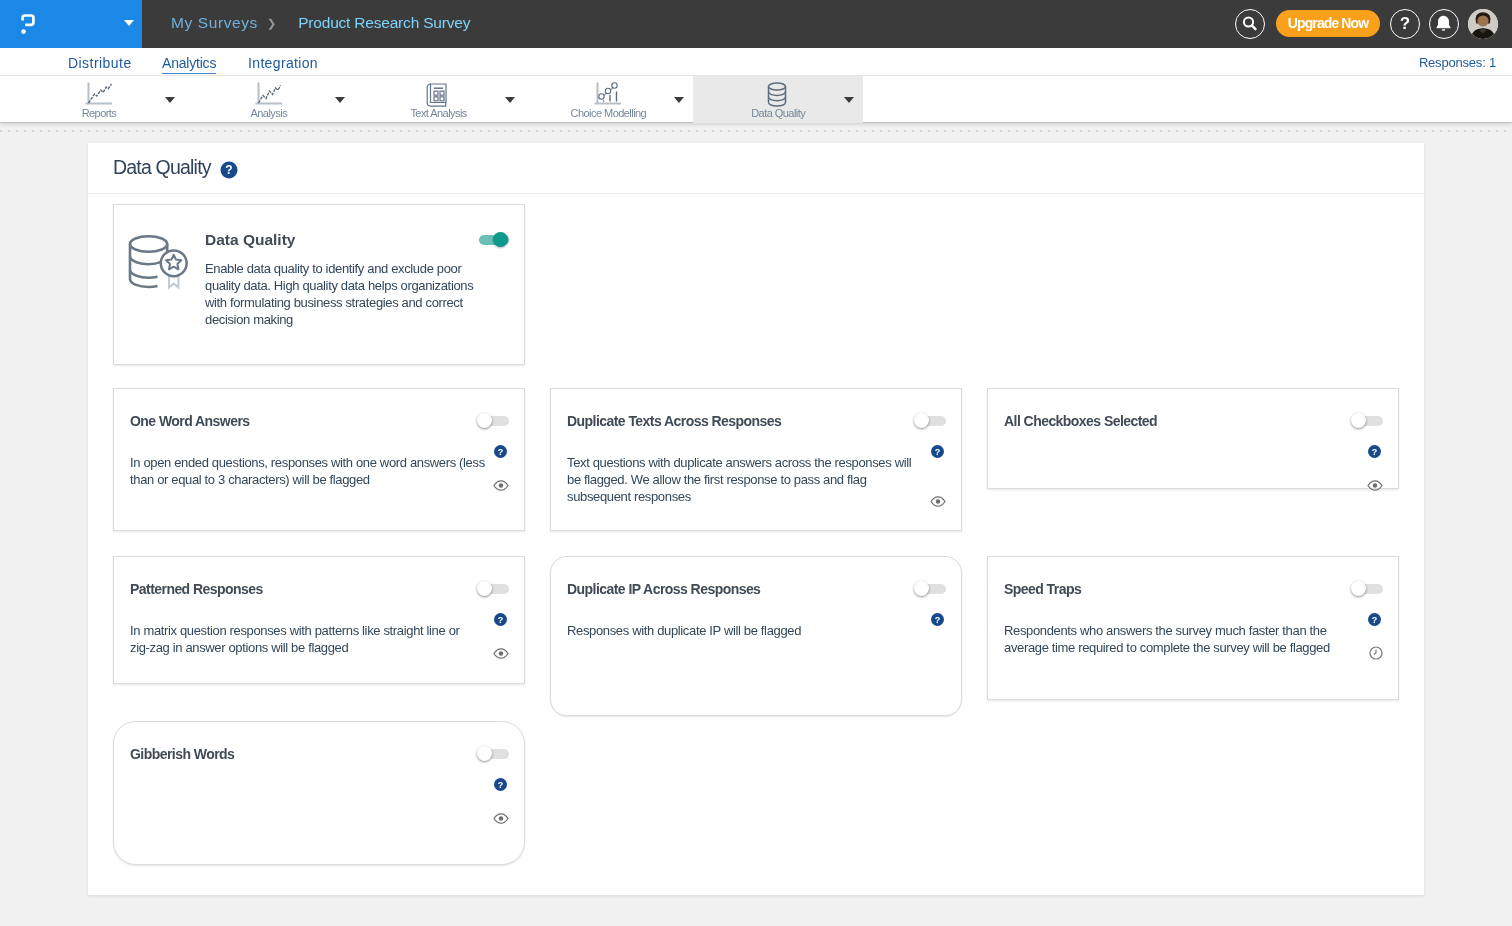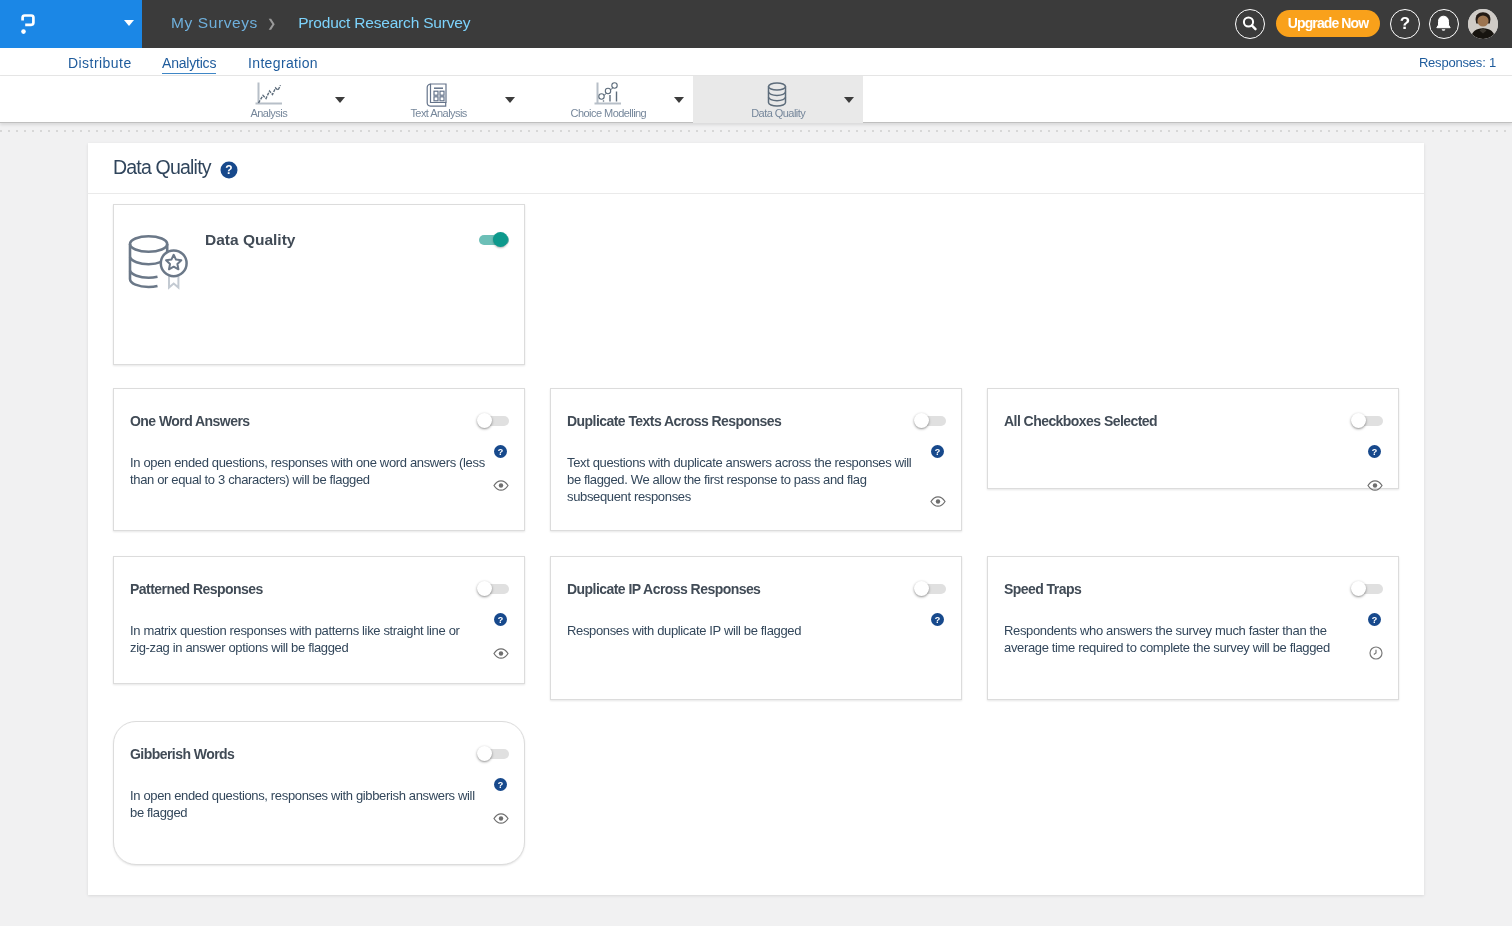--- a/index.html
+++ b/index.html
@@ -90,20 +90,28 @@
 
 <div class="nav2">
   <span style="left:25px;margin-top:19px;">Edit</span>
   <span style="left:68px;letter-spacing:0.45px;">Distribute</span>
   <span style="left:162px;border-bottom:1.5px solid #3e86c6;padding-bottom:2px;">Analytics</span>
   <span style="left:248px;letter-spacing:0.35px;">Integration</span>
   <span class="resp">Responses: 1</span>
 </div>
 
 <div class="tabbar">
+  <div class="tab" style="left:14px;">
+    <svg class="ic" width="30" height="26" viewBox="0 0 30 26">
+      <path d="M4.5 1.5 V22.5 M1.5 22.5 H28" stroke="#b7bfc8" stroke-width="2" fill="none"></path>
+      <path d="M4.5 22 L10.5 13 l2.3 2 4,-6 2.4,2.4 3,-5.3 2,1.6 3.2,-4.7" stroke="#5d6c7b" stroke-width="1.4" fill="none" stroke-dasharray="3 1.1"></path>
+    </svg>
+    <div class="lbl">Reports</div>
+      <span class="car"></span>
+  </div>
   <div class="tab" style="left:353.6px;">
     <svg class="ic" width="28" height="28" viewBox="0 0 28 28">
       <path d="M6.5 3 h15.5 v18.5 h-15.5 z" fill="none" stroke="#64738a" stroke-width="1.2"></path>
       <path d="M6.5 3 c-2.2,0.4 -3.3,1.6 -3.3,3.6 v15.2 c0,2 1.1,3.2 3.3,3.4 h15.2 v-3.7" fill="none" stroke="#64738a" stroke-width="1.2"></path>
       <path d="M10 7.2 h9" stroke="#64738a" stroke-width="1.5"></path>
       <rect x="10" y="10.2" width="4" height="4" fill="none" stroke="#64738a" stroke-width="1.2"></rect>
       <rect x="16" y="10.2" width="4" height="4" fill="none" stroke="#64738a" stroke-width="1.2"></rect>
       <rect x="10" y="15.8" width="4" height="4" fill="none" stroke="#64738a" stroke-width="1.2"></rect>
       <rect x="16" y="15.8" width="4" height="4" fill="none" stroke="#64738a" stroke-width="1.2"></rect>
     </svg>
@@ -160,20 +168,21 @@
         <path d="M4 11 V46 c0,4.4 8.3,8 18.6,8 c3.2,0 6.2,-0.35 8.9,-1"></path>
         <path d="M41.2 11 v10.5"></path>
         <path d="M4 24.2 c1.6,4 9.5,7 18.6,7 c4.9,0 9.3,-0.9 12.6,-2.3"></path>
         <path d="M4 37.8 c1.6,4 9.5,7 18.6,7 c3.2,0 6.2,-0.4 8.9,-1"></path>
       </g>
       <path d="M43 41.5 v13 l4.7,-4 4.7,4 v-13" fill="#fff" stroke="#c3cad2" stroke-width="2"></path>
       <circle cx="47.7" cy="30.3" r="12.9" fill="#fff" stroke="#6b7888" stroke-width="2.5"></circle>
       <path d="M47.7,21.8 L50.0,26.6 L55.3,27.3 L51.4,31.0 L52.4,36.3 L47.7,33.7 L43.0,36.3 L44.0,31.0 L40.1,27.3 L45.4,26.6 Z" fill="none" stroke="#6b7888" stroke-width="2" stroke-linejoin="round"></path>
     </svg>
     <div class="ti" style="left:91px;top:26px;font-size:15.5px;letter-spacing:0;">Data Quality</div>
+    <div class="de" style="left:91px;top:54.5px;">Enable data quality to identify and exclude poor<br>quality data. High quality data helps organizations<br>with formulating business strategies and correct<br>decision making</div>
     <div class="sw on" style="top:27px;">
         <span class="tr"></span>
         <span class="kn"></span>
       </div>
   </div>
 
   <div class="card" style="left:25px;top:245px;height:143px;">
     <div class="ti">One Word Answers</div>
     <div class="de">In open ended questions, responses with one word answers (less<br>than or equal to 3 characters) will be flagged</div>
     <div class="sw" style="top:24px;">
@@ -230,21 +239,21 @@
       </div>
     <svg class="qm" width="13" height="13" viewBox="0 0 18 18">
         <circle cx="9" cy="9" r="9" fill="#17498c"></circle>
         <text x="9" y="13.5" font-size="12.5" font-weight="bold" fill="#fff" text-anchor="middle" font-family="Liberation Sans">?</text>
       </svg>
     <svg class="eye" width="16" height="11" viewBox="0 0 16 11">
         <path d="M1 5.5 C3.2 2 5.4 0.8 8 0.8 s4.8 1.2 7 4.7 C12.8 9 10.6 10.2 8 10.2 S3.2 9 1 5.5z" fill="none" stroke="#6e6e6e" stroke-width="1.2"></path>
         <circle cx="8" cy="5.5" r="2.2" fill="#6e6e6e"></circle>
       </svg>
   </div>
-  <div class="card" style="left:462px;top:413px;height:144px;">
+  <div class="card" style="left:462px;top:413px;height:160px;border-radius:17px;">
     <div class="ti">Duplicate IP Across Responses</div>
     <div class="de">Responses with duplicate IP will be flagged</div>
     <div class="sw" style="top:24px;">
         <span class="tr"></span>
         <span class="kn"></span>
       </div>
     <svg class="qm" width="13" height="13" viewBox="0 0 18 18">
         <circle cx="9" cy="9" r="9" fill="#17498c"></circle>
         <text x="9" y="13.5" font-size="12.5" font-weight="bold" fill="#fff" text-anchor="middle" font-family="Liberation Sans">?</text>
       </svg>
@@ -261,21 +270,20 @@
         <text x="9" y="13.5" font-size="12.5" font-weight="bold" fill="#fff" text-anchor="middle" font-family="Liberation Sans">?</text>
       </svg>
     <svg class="eye" style="top:89px;" width="14" height="14" viewBox="0 0 14 14">
         <circle cx="7" cy="7" r="6" fill="none" stroke="#7a7a7a" stroke-width="1.2"></circle>
         <path d="M7 3.8 V7 L4.8 8.6" fill="none" stroke="#7a7a7a" stroke-width="1.2"></path>
       </svg>
   </div>
 
   <div class="card" style="left:25px;top:578px;height:144px;border-radius:23px;">
     <div class="ti">Gibberish Words</div>
-    <div class="de">In open ended questions, responses with gibberish answers will<br>be flagged</div>
     <div class="sw" style="top:24px;">
         <span class="tr"></span>
         <span class="kn"></span>
       </div>
     <svg class="qm" width="13" height="13" viewBox="0 0 18 18">
         <circle cx="9" cy="9" r="9" fill="#17498c"></circle>
         <text x="9" y="13.5" font-size="12.5" font-weight="bold" fill="#fff" text-anchor="middle" font-family="Liberation Sans">?</text>
       </svg>
     <svg class="eye" width="16" height="11" viewBox="0 0 16 11">
         <path d="M1 5.5 C3.2 2 5.4 0.8 8 0.8 s4.8 1.2 7 4.7 C12.8 9 10.6 10.2 8 10.2 S3.2 9 1 5.5z" fill="none" stroke="#6e6e6e" stroke-width="1.2"></path>

